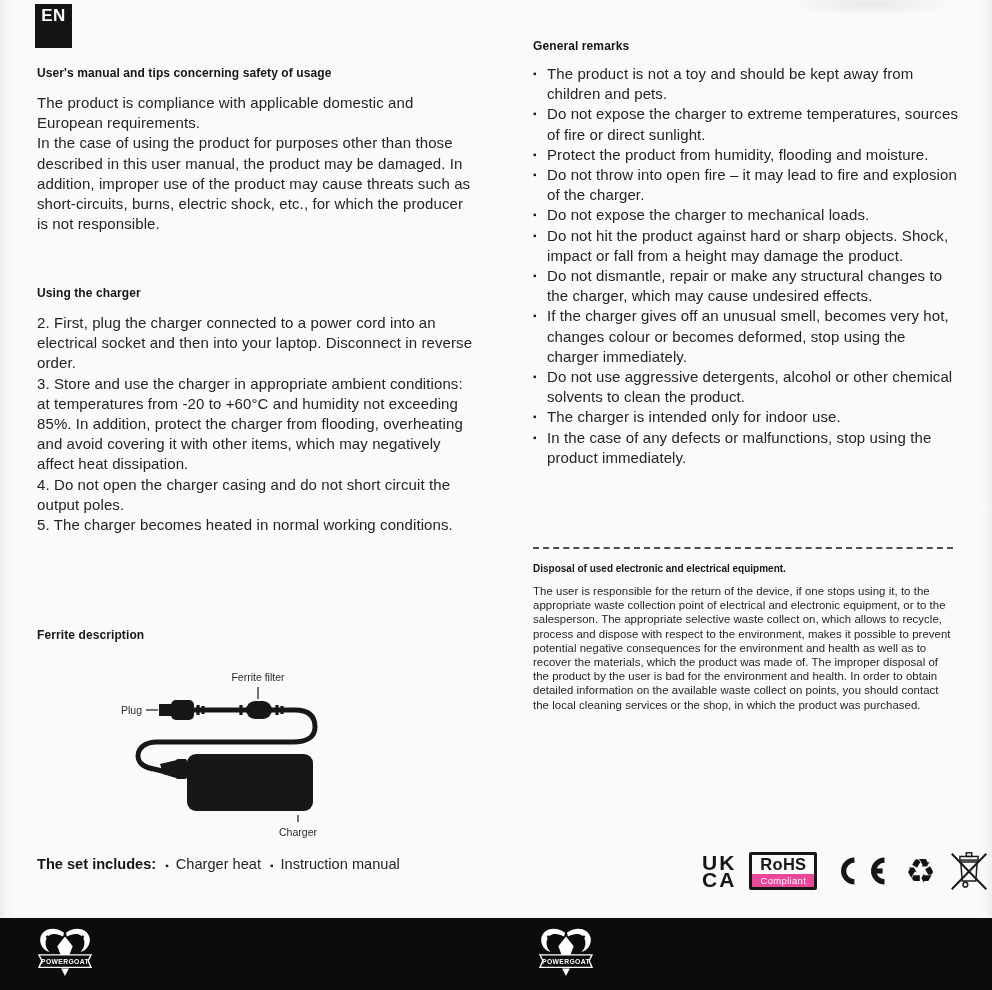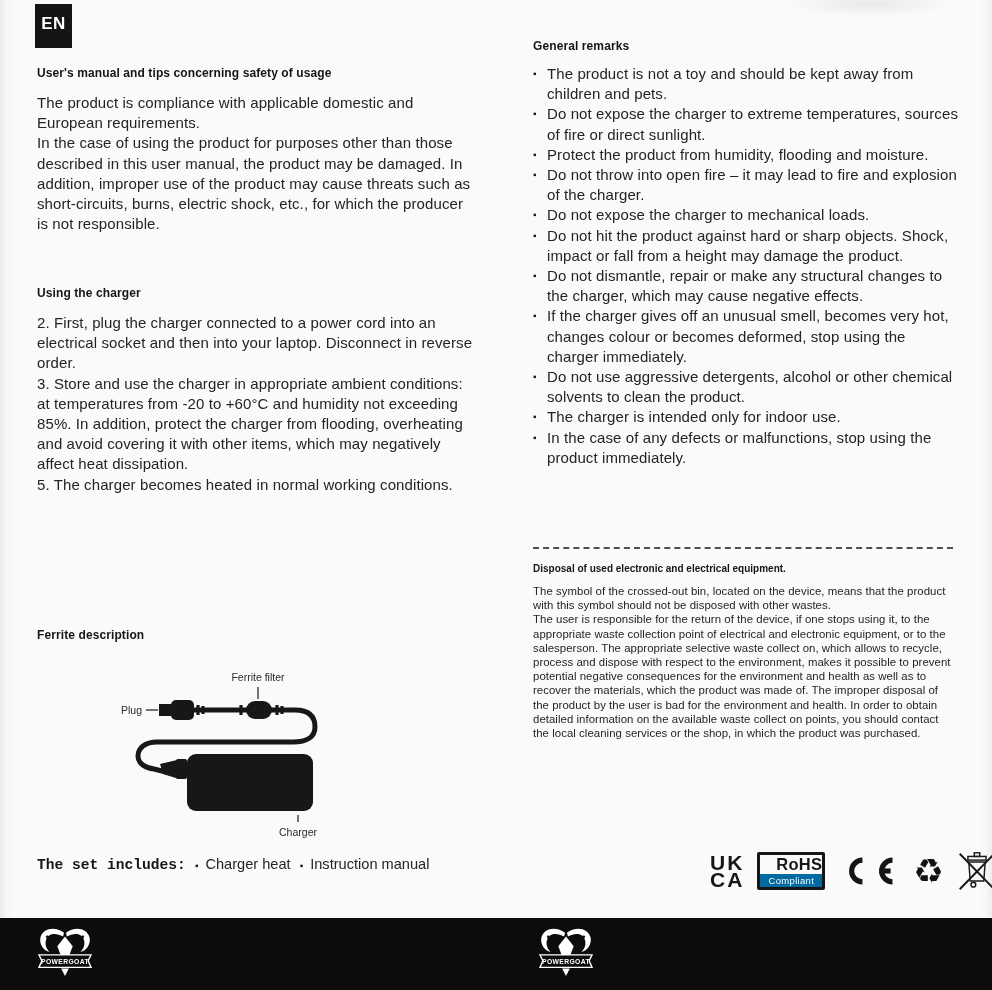--- a/index.html
+++ b/index.html
@@ -14,51 +14,51 @@
   .scan-fx{
     position:absolute;inset:0;pointer-events:none;
     background:
       linear-gradient(90deg, rgba(0,0,0,0.06) 0px, rgba(0,0,0,0.015) 6px, rgba(0,0,0,0) 14px),
       linear-gradient(270deg, rgba(0,0,0,0.05) 0px, rgba(0,0,0,0.01) 6px, rgba(0,0,0,0) 14px),
       radial-gradient(120px 18px at 870px 4px, rgba(0,0,0,0.07), rgba(0,0,0,0) 70%);
   }
   .en-badge{
     left:35px;top:4px;width:37px;height:44px;background:#141414;
     display:flex;align-items:flex-end;justify-content:center;
-    color:#fff;font-weight:bold;font-size:17px;padding-bottom:14px;box-sizing:border-box;
+    color:#fff;font-weight:bold;font-size:17px;padding-bottom:22px;box-sizing:border-box;
     letter-spacing:.5px;
   }
   .h-main{font-size:12px;font-weight:bold;color:#161616;letter-spacing:.1px;}
   .body15{font-size:15px;line-height:20.2px;letter-spacing:.1px;}
   .block p{margin:0;}
   .lc{left:37px;width:436px;}
   .rc{left:533px;width:426px;}
   .brow{display:flex;}
   .bmark{flex:none;width:14px;font-size:10px;line-height:20.2px;color:#1d1d1d;}
   .btext{flex:1;}
   .divider{border-top:2px dashed #4f4f4f;height:0;}
   .small-h{font-size:10px;font-weight:bold;color:#161616;}
   .small-p{font-size:11.4px;line-height:14.2px;letter-spacing:.05px;}
   .set-line{font-size:14.6px;display:flex;align-items:baseline;gap:9px;}
-  .set-label{font-weight:bold;color:#161616;font-family:Liberation Mono, monospace;}
+  .set-label{font-weight:bold;color:#161616;}
   .set-item{display:flex;align-items:baseline;gap:7px;}
   .set-item .bmark{width:auto;line-height:inherit;}
   
   .diagram{left:100px;top:664px;width:250px;height:180px;}
   .dlabel{font-size:10.5px;fill:#2a2a2a;font-family:"Liberation Sans",sans-serif;}
   .dthin{stroke:#2a2a2a;stroke-width:1.3;}
   .dink{fill:#171717;}
   .dcable{stroke:#171717;stroke-width:5;fill:none;stroke-linecap:round;}
   .dbead{stroke:#171717;stroke-width:3.2;}
   
   .badges{left:702px;top:848px;display:flex;align-items:center;gap:13px;height:46px;}
-  .ukca{font-weight:bold;font-size:21px;line-height:17.5px;letter-spacing:2px;color:#161616;margin-left:8px;}
+  .ukca{font-weight:bold;font-size:21px;line-height:17.5px;letter-spacing:2px;color:#161616;}
   .rohs{border:3px solid #161616;border-radius:2px;width:62px;text-align:center;background:#fbfaf8;}
-  .rohs-top{font-weight:bold;font-size:16.5px;line-height:19px;color:#161616;letter-spacing:.3px;text-align:right;}
-  .rohs-bottom{background:#0369a1;color:#fff;font-size:9.5px;line-height:13px;letter-spacing:.3px;}
+  .rohs-top{font-weight:bold;font-size:16.5px;line-height:19px;color:#161616;letter-spacing:.3px;}
+  .rohs-bottom{background:#ec4899;color:#fff;font-size:9.5px;line-height:13px;letter-spacing:.3px;}
   .recycle{font-size:34px;line-height:34px;color:#121212;}
   
   .footer{left:0;top:918px;width:992px;height:72px;background:#0c0c0c;}
   .goat{position:absolute;top:7px;width:58px;height:54px;}
   .goat-1{left:36px;}
   .goat-2{left:537px;}
   .goat text{font-family:"Liberation Sans",sans-serif;}
 </style>
 </head>
 <body>
@@ -81,20 +81,21 @@
 
 <div class="abs lc h-main" style="top:286px;">Using the charger</div>
 
 <div class="abs lc body15 block" style="top:313px;">
 
 
     <p>2. First, plug the charger connected to a power cord into an electrical socket and then into your laptop. Disconnect in reverse order.</p>
 
     <p>3. Store and use the charger in appropriate ambient conditions: at temperatures from -20 to +60°C and humidity not exceeding 85%. In addition, protect the charger from flooding, overheating and avoid covering it with other items, which may negatively affect heat dissipation.</p>
 
+    <p>4. Do not open the charger casing and do not short circuit the output poles.</p>
 
     <p>5. The charger becomes heated in normal working conditions.</p>
   </div>
 
 <div class="abs lc h-main" style="top:628px;">Ferrite description</div>
 
 <svg class="abs diagram" viewBox="0 0 250 180">
   <text class="dlabel" x="158" y="17" text-anchor="middle">Ferrite filter</text>
   <line class="dthin" x1="158" y1="23" x2="158" y2="35"></line>
 
@@ -162,21 +163,21 @@
       <span class="btext">Do not expose the charger to mechanical loads.</span>
     </div>
 
     <div class="brow">
       <span class="bmark">▪</span>
       <span class="btext">Do not hit the product against hard or sharp objects. Shock, impact or fall from a height may damage the product.</span>
     </div>
 
     <div class="brow">
       <span class="bmark">▪</span>
-      <span class="btext">Do not dismantle, repair or make any structural changes to the charger, which may cause negative effects.</span>
+      <span class="btext">Do not dismantle, repair or make any structural changes to the charger, which may cause undesired effects.</span>
     </div>
 
     <div class="brow">
       <span class="bmark">▪</span>
       <span class="btext">If the charger gives off an unusual smell, becomes very hot, changes colour or becomes deformed, stop using the charger immediately.</span>
     </div>
 
     <div class="brow">
       <span class="bmark">▪</span>
       <span class="btext">Do not use aggressive detergents, alcohol or other chemical solvents to clean the product.</span>
@@ -192,21 +193,20 @@
       <span class="btext">In the case of any defects or malfunctions, stop using the product immediately.</span>
     </div>
   </div>
 
 <div class="abs rc divider" style="top:547px;width:420px;"></div>
 
 <div class="abs rc small-h" style="top:563px;">Disposal of used electronic and electrical equipment.</div>
 
 <div class="abs rc small-p block" style="top:584px;width:424px;">
 
-    <p>The symbol of the crossed-out bin, located on the device, means that the product with this symbol should not be disposed with other wastes.</p>
 
     <p>The user is responsible for the return of the device, if one stops using it, to the appropriate waste collection point of electrical and electronic equipment, or to the salesperson. The appropriate selective waste collect on, which allows to recycle, process and dispose with respect to the environment, makes it possible to prevent potential negative consequences for the environment and health as well as to recover the materials, which the product was made of. The improper disposal of the product by the user is bad for the environment and health. In order to obtain detailed information on the available waste collect on points, you should contact the local cleaning services or the shop, in which the product was purchased.</p>
   </div>
 
 <div class="abs badges">
   <div class="ukca">
     <div>UK</div>
     <div>CA</div>
   </div>
   <div class="rohs">

